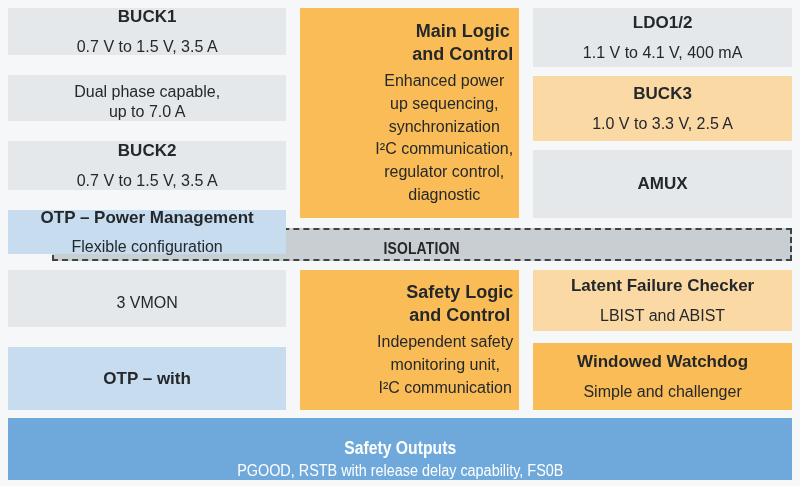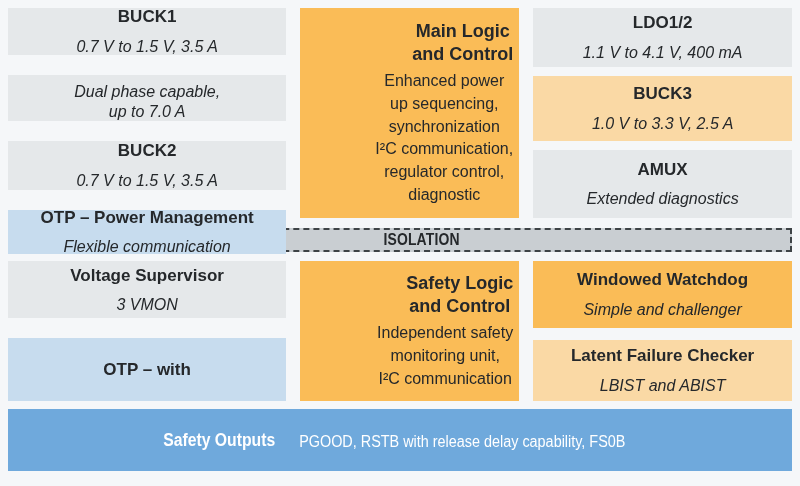--- a/index.html
+++ b/index.html
@@ -28,49 +28,50 @@
     text-align: center;
     box-sizing: border-box;
     padding: 2px 6px;
   }
   .fill { height: 100%; align-items: flex-end; }
   .bg-gray { background: var(--gray, #E5E8EA); }
   .bg-blue-light { background: var(--light-blue, #C7DCEE); }
   .bg-orange { background: var(--orange, #FABC57); }
   .bg-orange-light { background: var(--light-orange, #FAD9A5); align-items: center; }
   .block-title { font-size: 17px; font-weight: bold; line-height: 1.3; white-space: pre-line; }
-  .block-sub { font-size: 16px; line-height: 1.25; white-space: pre-line; margin-top: 8px; font-style: italic; }
+  .block-sub { font-size: 16px; line-height: 1.25; white-space: pre-line; margin-top: 8px; }
   .big-title { font-size: 18px; font-weight: bold; line-height: 1.32; white-space: pre-line; }
   .big-body { font-size: 16px; line-height: 1.42; white-space: pre-line; margin-top: 3px; }
   .isolation {
     margin-top: 10px;
-    height: 24px;
+    height: 33px;
     box-sizing: border-box;
     background: var(--isolation-fill, #C9CED2);
     border: 2px dashed var(--isolation-border, #3E4346);
     display: flex;
-    align-items: center;
+    align-items: flex-end;
     justify-content: center;
     margin-left: 44px;
   }
   .isolation-label {
     font-size: 17px;
     font-weight: bold;
     display: inline-block;
     transform: scaleX(0.82);
     letter-spacing: 0.2px;
   }
   .footer {
     margin-top: 8px;
     height: 62px;
     background: var(--blue, #6FA9DC);
     color: var(--text-on-blue, #FFFFFF);
     display: flex;
+    flex-direction: column;
     align-items: center;
-    justify-content: center;
+    justify-content: flex-end;
     text-align: center;
   }
   .footer-title { font-size: 17.5px; font-weight: bold; display: inline-block; transform: scaleX(0.9); }
   .footer-sub { font-size: 16px; margin-top: 3px; display: inline-block; transform: scaleX(0.9); }
 </style>
 </head>
 <body>
 
 <div class="page">
 
@@ -84,21 +85,21 @@
       <div class="block bg-gray" style="height:46px">
         <span class="block-sub">Dual phase capable,
 up to 7.0 A</span>
       </div>
       <div class="block bg-gray" style="height:49px">
         <span class="block-title">BUCK2</span>
         <span class="block-sub">0.7 V to 1.5 V, 3.5 A</span>
       </div>
       <div class="block bg-blue-light" style="height:44px">
         <span class="block-title">OTP – Power Management</span>
-        <span class="block-sub">Flexible communication</span>
+        <span class="block-sub">Flexible configuration</span>
       </div>
     </div>
 
     <div class="col col-mid">
       <div class="block bg-orange fill">
         <span class="big-title">Main Logic
 and Control</span>
         <span class="big-body">Enhanced power
 up sequencing,
 synchronization
@@ -112,60 +113,58 @@
       <div class="block bg-gray" style="height:59px">
         <span class="block-title">LDO1/2</span>
         <span class="block-sub">1.1 V to 4.1 V, 400 mA</span>
       </div>
       <div class="block bg-orange-light" style="height:65px">
         <span class="block-title">BUCK3</span>
         <span class="block-sub">1.0 V to 3.3 V, 2.5 A</span>
       </div>
       <div class="block bg-gray" style="height:68px">
         <span class="block-title">AMUX</span>
-        <span class="block-sub">Extended diagnostics</span>
       </div>
     </div>
 
   </div>
 
   <div class="isolation">
     <span class="isolation-label">ISOLATION</span>
   </div>
 
   <div class="row bottom-row">
 
     <div class="col col-left">
       <div class="block bg-gray" style="height:59px">
-        <span class="block-title">Voltage Supervisor</span>
         <span class="block-sub">3 VMON</span>
       </div>
       <div class="block bg-blue-light" style="height:65px">
         <span class="block-title">OTP – with</span>
       </div>
     </div>
 
     <div class="col col-mid">
       <div class="block bg-orange fill">
         <span class="big-title">Safety Logic
 and Control</span>
         <span class="big-body">Independent safety
 monitoring unit,
 I²C communication</span>
       </div>
     </div>
 
     <div class="col col-right">
+      <div class="block bg-orange-light" style="height:61px">
+        <span class="block-title">Latent Failure Checker</span>
+        <span class="block-sub">LBIST and ABIST</span>
+      </div>
       <div class="block bg-orange" style="height:67px">
         <span class="block-title">Windowed Watchdog</span>
         <span class="block-sub">Simple and challenger</span>
-      </div>
-      <div class="block bg-orange-light" style="height:61px">
-        <span class="block-title">Latent Failure Checker</span>
-        <span class="block-sub">LBIST and ABIST</span>
       </div>
     </div>
 
   </div>
 
   <div class="footer">
     <span class="footer-title">Safety Outputs</span>
     <span class="footer-sub">PGOOD, RSTB with release delay capability, FS0B</span>
   </div>
 

